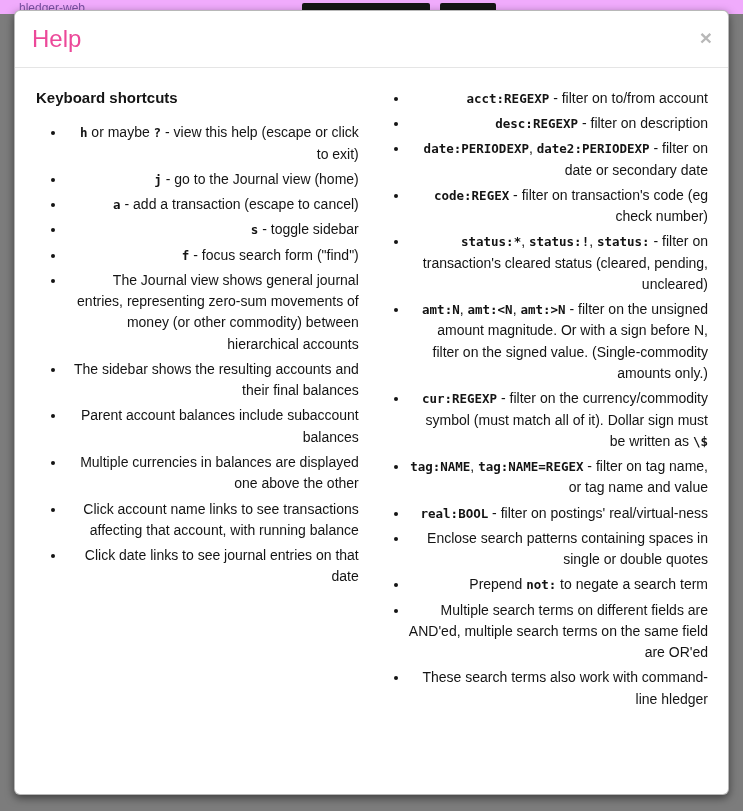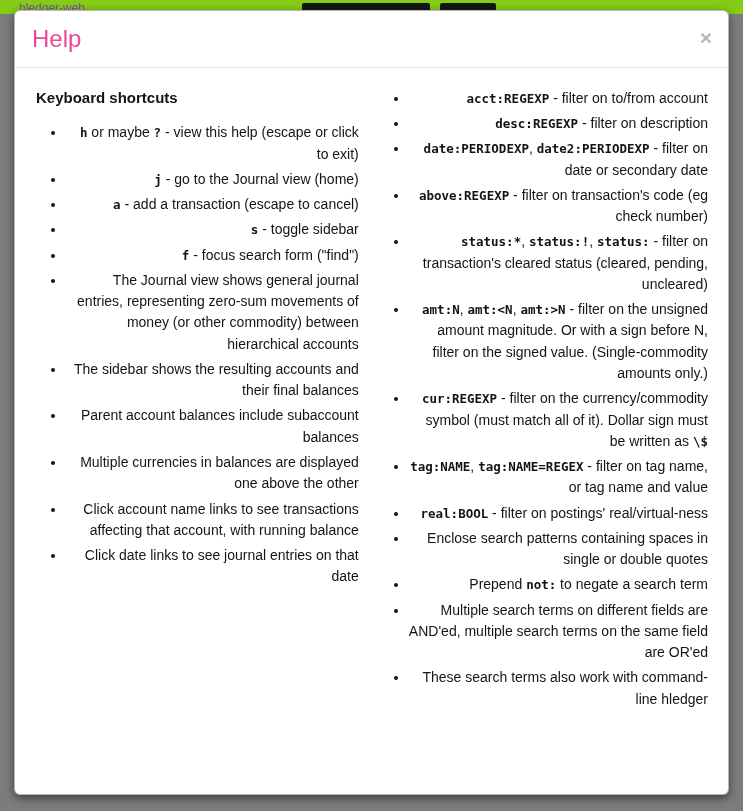--- a/index.html
+++ b/index.html
@@ -7,21 +7,21 @@
   body {
     font-family: "Liberation Sans", sans-serif;
     background: #ffffff;
     position: relative;
     overflow: hidden;
   }
 
   
   .page-strip {
     position: absolute; top: 0; left: 0; width: 100%; height: 14px;
-    background: #84cc16; overflow: hidden; z-index: 1;
+    background: #f0abfc; overflow: hidden; z-index: 1;
   }
   .brand {
     position: absolute; left: 19px; top: 1px;
     font-size: 12px; color: #7a4fa3; text-decoration: none; cursor: pointer;
   }
   .obscured-heading { position: absolute; left: 302px; top: 3px; display: flex; gap: 10px; }
   .obscured-heading span { display: block; height: 22px; background: #161616; border-radius: 2px; }
   .obscured-heading span:nth-child(1) { width: 128px; }
   .obscured-heading span:nth-child(2) { width: 56px; }
 
@@ -123,21 +123,21 @@
           <li><span>Multiple currencies in balances are displayed one above the other</span></li>
           <li><span>Click account name links to see transactions affecting that account, with running balance</span></li>
           <li><span>Click date links to see journal entries on that date</span></li>
         </ul>
       </div>
     <div class="col">
         <ul class="section-list">
           <li><code>acct:REGEXP</code><span> - filter on to/from account</span></li>
           <li><code>desc:REGEXP</code><span> - filter on description</span></li>
           <li><code>date:PERIODEXP</code><span>, </span><code>date2:PERIODEXP</code><span> - filter on date or secondary date</span></li>
-          <li><code>above:REGEXP</code><span> - filter on transaction's code (eg check number)</span></li>
+          <li><code>code:REGEX</code><span> - filter on transaction's code (eg check number)</span></li>
           <li><code>status:*</code><span>, </span><code>status:!</code><span>, </span><code>status:</code><span> - filter on transaction's cleared status (cleared, pending, uncleared)</span></li>
           <li><code>amt:N</code><span>, </span><code>amt:&lt;N</code><span>, </span><code>amt:&gt;N</code><span> - filter on the unsigned amount magnitude. Or with a sign before N, filter on the signed value. (Single-commodity amounts only.)</span></li>
           <li><code>cur:REGEXP</code><span> - filter on the currency/commodity symbol (must match all of it). Dollar sign must be written as </span><code>\$</code></li>
           <li><code>tag:NAME</code><span>, </span><code>tag:NAME=REGEX</code><span> - filter on tag name, or tag name and value</span></li>
           <li><code>real:BOOL</code><span> - filter on postings' real/virtual-ness</span></li>
           <li><span>Enclose search patterns containing spaces in single or double quotes</span></li>
           <li><span>Prepend </span><code>not:</code><span> to negate a search term</span></li>
           <li><span>Multiple search terms on different fields are AND'ed, multiple search terms on the same field are OR'ed</span></li>
           <li><span>These search terms also work with command-line hledger</span></li>
         </ul>

